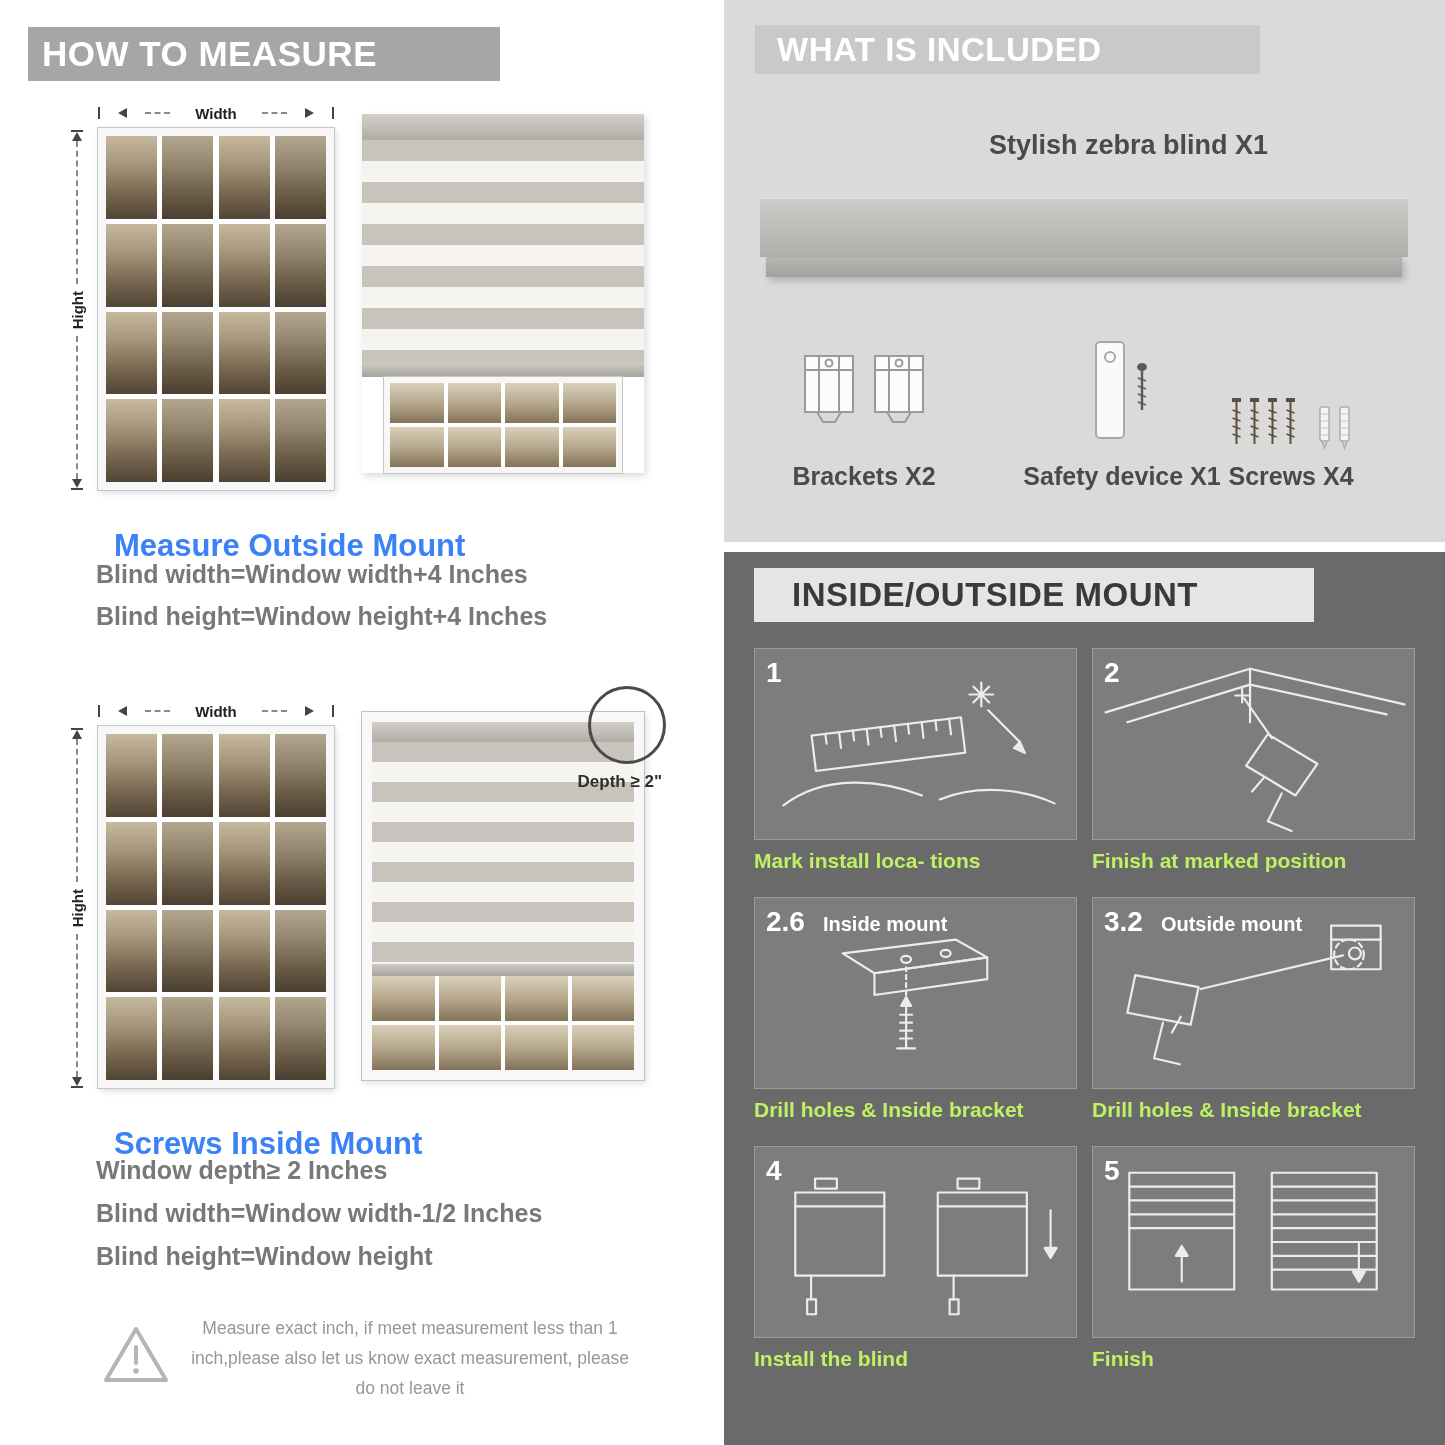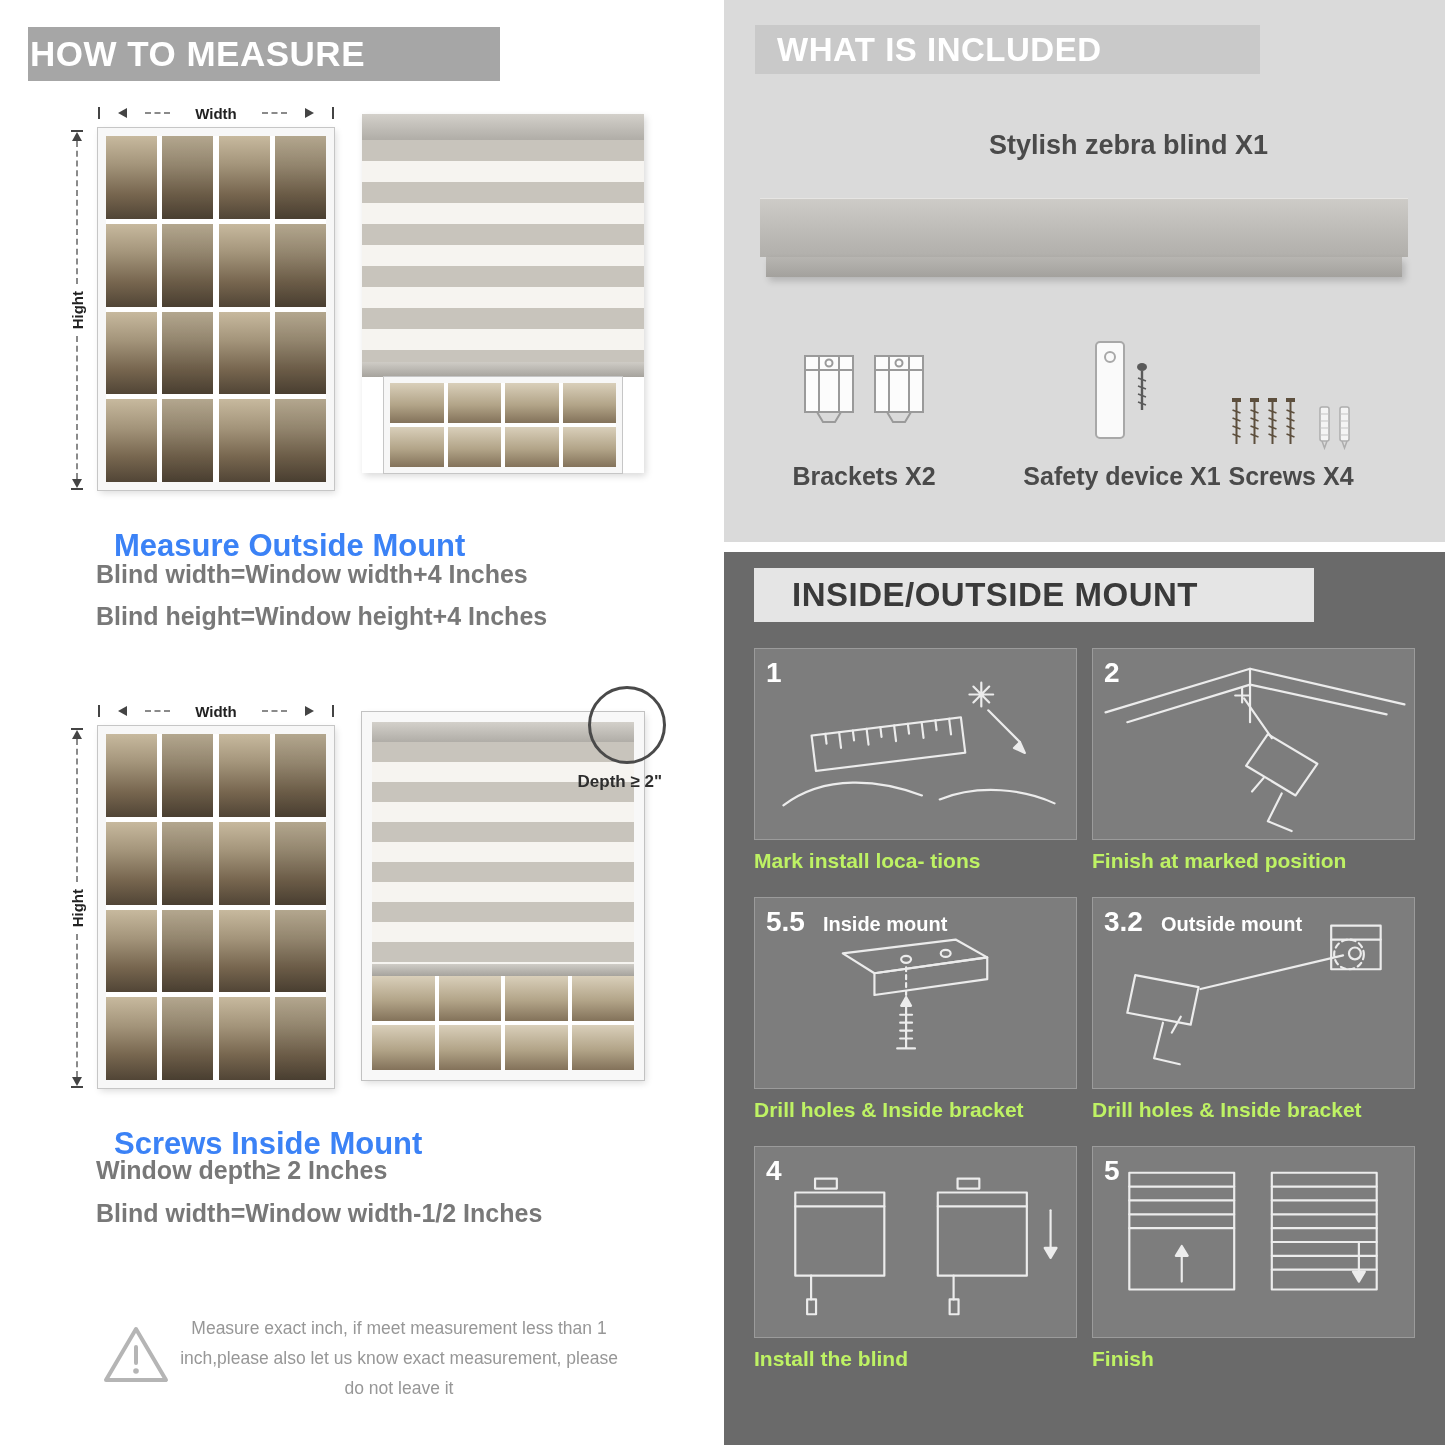--- a/index.html
+++ b/index.html
@@ -2,21 +2,21 @@
 <html><head>
 <meta charset="utf-8">
 <style>
   html,body{margin:0;padding:0;width:1445px;height:1445px;background:#fff;overflow:hidden;
     font-family:"Liberation Sans","DejaVu Sans",sans-serif;}
   .page{position:relative;width:1445px;height:1445px;}
 
   
   .left-col{position:absolute;left:0;top:0;width:710px;height:1445px;background:#fff;}
   .howto-banner{position:absolute;left:28px;top:27px;width:472px;height:54px;background:#a6a6a6;
-    display:flex;align-items:center;padding-left:2px;box-sizing:border-box;}
+    display:flex;align-items:center;padding-left:14px;box-sizing:border-box;}
   .howto-banner span{color:#fff;font-weight:bold;font-size:35px;letter-spacing:.5px;}
 
   .mrow{position:absolute;left:64px;width:592px;display:flex;gap:26px;align-items:flex-start;}
   .row1{top:98px;} .row2{top:696px;}
 
   .win-wrap{position:relative;width:272px;height:396px;flex:0 0 auto;}
   .width-arrow{position:absolute;left:34px;right:2px;top:6px;height:18px;display:flex;align-items:center;gap:18px;}
   .height-arrow{position:absolute;left:4px;top:32px;bottom:4px;width:18px;display:flex;flex-direction:column;align-items:center;}
   .tri{width:0;height:0;border-style:solid;flex:0 0 auto;}
   .tri-l{border-width:5px 9px 5px 0;border-color:transparent #444 transparent transparent;}
@@ -52,21 +52,21 @@
   .inside-frame .stripes{flex:1;background:repeating-linear-gradient(180deg,#c8c4bc 0 20px,#f6f4f0 20px 40px);}
   .inside-frame .bottom-rail{height:12px;}
   .panes-bottom{height:94px;display:grid;grid-template-columns:repeat(4,1fr);grid-auto-rows:1fr;gap:4px;background:#fff;}
   .depth-circle{position:absolute;right:-22px;top:-26px;width:72px;height:72px;border:3px solid #4a4a4a;border-radius:50%;}
   .depth-label{position:absolute;right:-18px;top:60px;font-size:17px;font-weight:bold;color:#2e2e2e;white-space:nowrap;}
 
   .section-title{position:absolute;left:98px;margin:16px;font-size:31px;font-weight:bold;color:#3b82f6;}
   .formula{position:absolute;left:96px;margin:0;font-size:25px;font-weight:bold;color:#787878;}
 
   .note-tri{position:absolute;left:100px;top:1322px;}
-  .note-text{position:absolute;left:176px;top:1314px;width:446px;font-size:17.5px;color:#979797;
+  .note-text{position:absolute;left:187px;top:1314px;width:446px;font-size:17.5px;color:#979797;
     line-height:1.7;text-align:center;}
 
   
   .right-top{position:absolute;left:724px;top:0;width:721px;height:542px;background:#dadada;}
   .included-banner{position:absolute;left:31px;top:25px;width:505px;height:49px;background:#c9c9c9;
     display:flex;align-items:center;padding-left:22px;box-sizing:border-box;}
   .included-banner span{color:#fff;font-weight:bold;font-size:33px;letter-spacing:.5px;}
   .blind-label{position:absolute;top:130px;left:0;width:100%;text-align:center;
     font-size:27px;font-weight:bold;color:#4a4a4a;margin-left:44px;}
   .headrail{position:absolute;left:36px;top:198px;width:648px;}
@@ -234,20 +234,21 @@
             </div>
         </div>
         <div class="depth-circle"></div>
         <div class="depth-label">Depth ≥ 2"</div>
       </div>
     </div>
 
     <h2 class="section-title" style="top:1110px">Screws Inside Mount</h2>
     <p class="formula" style="top:1156px">Window depth≥ 2 Inches</p>
     <p class="formula" style="top:1199px">Blind width=Window width-1/2 Inches</p>
+    <p class="formula" style="top:1242px">Blind height=Window height</p>
 
     <div class="note-tri">
       <svg width="72" height="66" viewBox="0 0 72 66">
         <path d="M36,7 L66,58 L6,58 Z" fill="none" stroke="#b5b5b5" stroke-width="4" stroke-linejoin="round"></path>
         <path d="M36,25 V41" stroke="#b5b5b5" stroke-width="4" stroke-linecap="round"></path>
         <circle cx="36" cy="49" r="2.8" fill="#b5b5b5"></circle>
       </svg>
     </div>
     <div class="note-text">Measure exact inch, if meet measurement less than 1 inch,please also let us know exact measurement, please do not leave it</div>
   </div>
@@ -394,21 +395,21 @@
               <path d="M88,56 L202,42 L234,60 L120,76 Z"></path>
               <path d="M120,76 L234,60 V82 L120,98 Z"></path>
               <ellipse cx="152" cy="62" rx="5" ry="3.5"></ellipse>
               <ellipse cx="192" cy="56" rx="5" ry="3.5"></ellipse>
               <path d="M152,70 V100" stroke-dasharray="4 4"></path>
               <path d="M152,100 l-5,9 h10 z" fill="#f2f2f2"></path>
               <path d="M152,109 V152 M146,118 h12 M146,126 h12 M146,134 h12 M146,142 h12 M143,152 h18"></path>
             </g>
           </svg>
           <div class="tile-head">
-            <span class="step-num">5.5</span>
+            <span class="step-num">2.6</span>
             <span class="step-label">Inside mount</span>
           </div>
         </div>
         <div class="step-caption">Drill holes &amp; Inside bracket</div>
       </div>
 
       <div class="step">
         <div class="tile">
           <svg viewBox="0 0 323 192">
             <g class="art">

